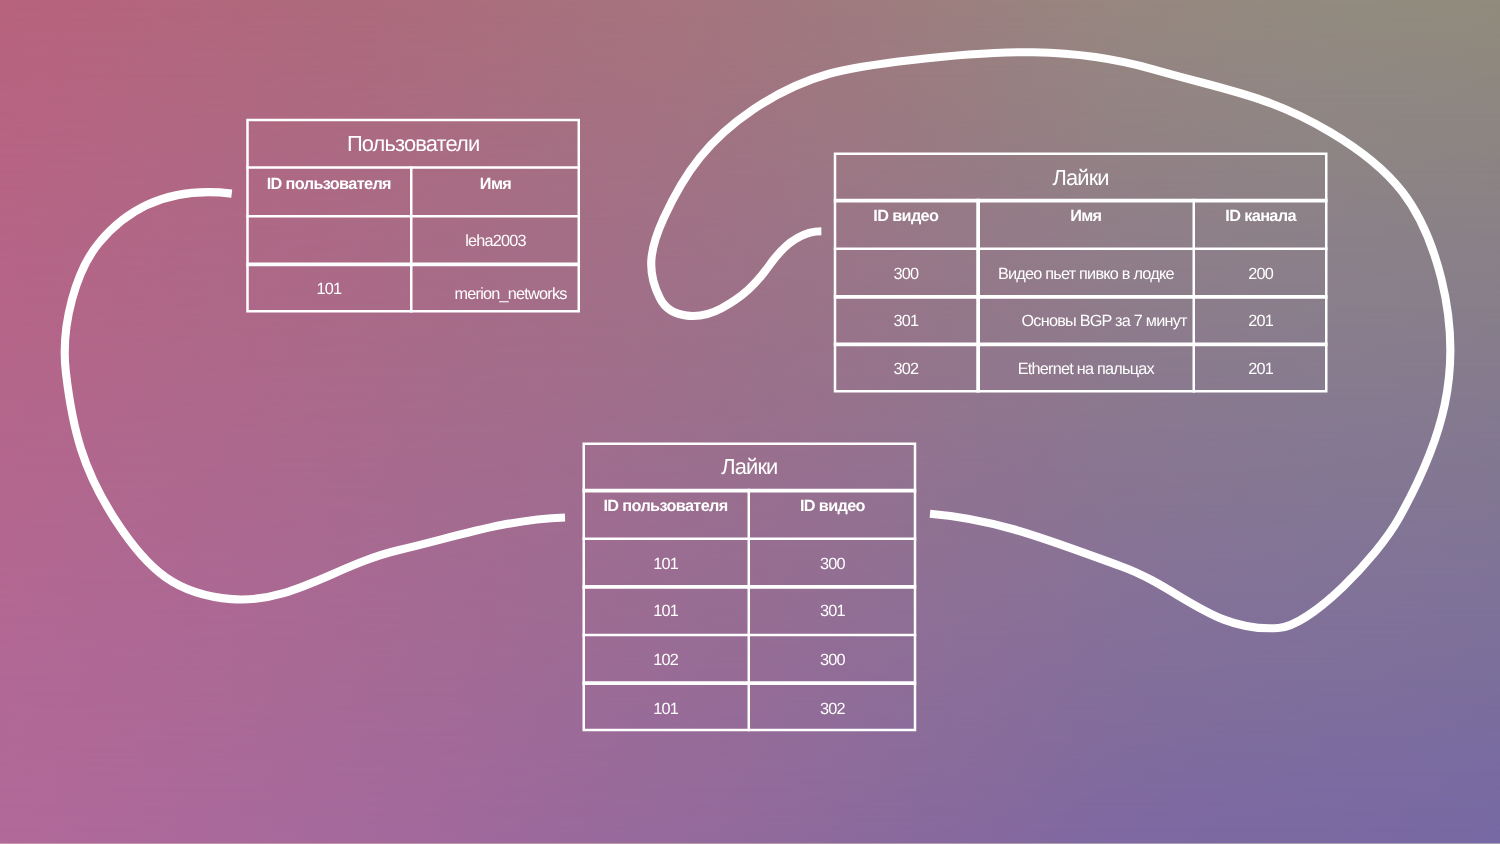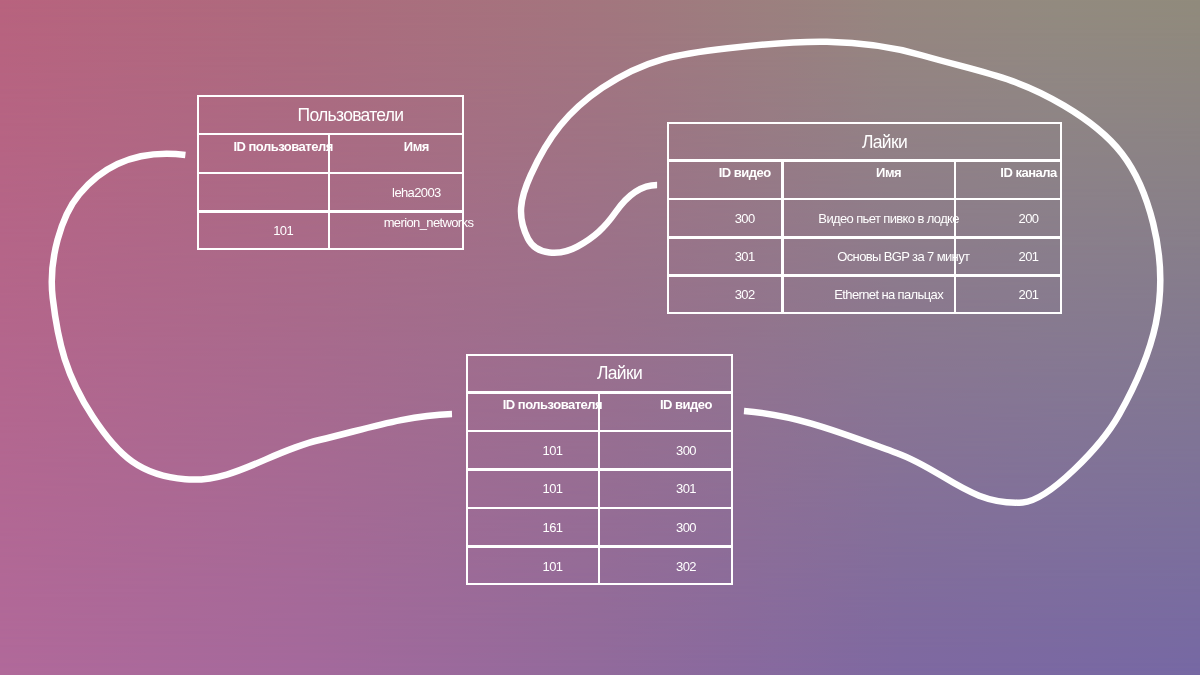--- a/index.html
+++ b/index.html
@@ -12,21 +12,21 @@
   #bg2{position:absolute;inset:0;background:linear-gradient(to right,#B0699A 0%,#A4699C 25%,#916A9C 50%,#7E68A1 75%,#7668A4 100%);
        -webkit-mask-image:linear-gradient(to bottom,rgba(0,0,0,0),rgba(0,0,0,1));
        mask-image:linear-gradient(to bottom,rgba(0,0,0,0),rgba(0,0,0,1));}
   svg#curves{position:absolute;left:0;top:0;width:1200px;height:675px;}
   .tbl{position:absolute;}
   .frame{position:absolute;left:0;top:0;right:0;bottom:0;
          border:2.55px solid #fff;box-sizing:border-box;}
   .hr{position:absolute;left:0;right:0;height:2.55px;background:#fff;}
   .vr{position:absolute;width:2.55px;background:#fff;}
   .tx{position:absolute;display:flex;align-items:center;justify-content:center;
-      box-sizing:border-box;color:#fff;white-space:nowrap;text-align:center;margin-left:20px;}
+      box-sizing:border-box;color:#fff;white-space:nowrap;text-align:center;}
   .ttitle{font-size:17.5px;font-weight:400;letter-spacing:-0.7px;padding-top:1.5px;}
   .thead{font-size:13px;font-weight:700;letter-spacing:-0.5px;padding-bottom:14px;}
   .tdata{font-size:13px;font-weight:400;letter-spacing:-0.62px;}
 </style>
 </head>
 <body>
 
 <div id="stage">
   <div id="bg"></div>
   <div id="bg2"></div>
@@ -41,21 +41,21 @@
     <div class="frame"></div>
     <div class="hr" style="top:37.42px"></div>
     <div class="hr" style="top:76.12px"></div>
     <div class="hr" style="top:114.82px"></div>
     <div class="vr" style="left:130.53px;top:37.42px;height:117.38px"></div>
     <div class="tx ttitle" style="left:0;top:0;width:266.60px;height:38.70px">Пользователи</div>
     <div class="tx thead" style="left:0.00px;top:38.70px;width:131.80px;height:38.70px">ID пользователя</div>
     <div class="tx thead" style="left:131.80px;top:38.70px;width:134.80px;height:38.70px">Имя</div>
     <div class="tx tdata" style="left:131.80px;top:77.40px;width:134.80px;height:38.70px">leha2003</div>
     <div class="tx tdata" style="left:0.00px;top:116.10px;width:131.80px;height:38.70px">101</div>
-    <div class="tx tdata" style="left:131.80px;top:108px;width:159px;height:38.70px">merion_networks</div>
+    <div class="tx tdata" style="left:131.80px;top:120px;width:159px;height:38.70px">merion_networks</div>
   </div>
   <div class="tbl" id="tbl-videos" style="left:667.0px;top:122.2px;width:395.0px;height:191.8px">
     <div class="frame"></div>
     <div class="hr" style="top:37.09px"></div>
     <div class="hr" style="top:75.44px"></div>
     <div class="hr" style="top:113.80px"></div>
     <div class="hr" style="top:152.16px"></div>
     <div class="vr" style="left:114.02px;top:37.09px;height:154.72px"></div>
     <div class="vr" style="left:286.73px;top:37.09px;height:154.72px"></div>
     <div class="tx ttitle" style="left:0;top:0;width:395.00px;height:38.36px">Лайки</div>
@@ -80,19 +80,19 @@
     <div class="hr" style="top:153.26px"></div>
     <div class="hr" style="top:191.89px"></div>
     <div class="vr" style="left:131.62px;top:37.36px;height:194.44px"></div>
     <div class="tx ttitle" style="left:0;top:0;width:267.00px;height:38.63px">Лайки</div>
     <div class="tx thead" style="left:0.00px;top:38.63px;width:132.90px;height:38.63px">ID пользователя</div>
     <div class="tx thead" style="left:132.90px;top:38.63px;width:134.10px;height:38.63px">ID видео</div>
     <div class="tx tdata" style="left:0.00px;top:77.27px;width:132.90px;height:38.63px">101</div>
     <div class="tx tdata" style="left:132.90px;top:77.27px;width:134.10px;height:38.63px">300</div>
     <div class="tx tdata" style="left:0.00px;top:115.90px;width:132.90px;height:38.63px">101</div>
     <div class="tx tdata" style="left:132.90px;top:115.90px;width:134.10px;height:38.63px">301</div>
-    <div class="tx tdata" style="left:0.00px;top:154.53px;width:132.90px;height:38.63px">161</div>
+    <div class="tx tdata" style="left:0.00px;top:154.53px;width:132.90px;height:38.63px">102</div>
     <div class="tx tdata" style="left:132.90px;top:154.53px;width:134.10px;height:38.63px">300</div>
     <div class="tx tdata" style="left:0.00px;top:193.17px;width:132.90px;height:38.63px">101</div>
     <div class="tx tdata" style="left:132.90px;top:193.17px;width:134.10px;height:38.63px">302</div>
   </div>
   </div>
 </div>
 
 </body></html>

